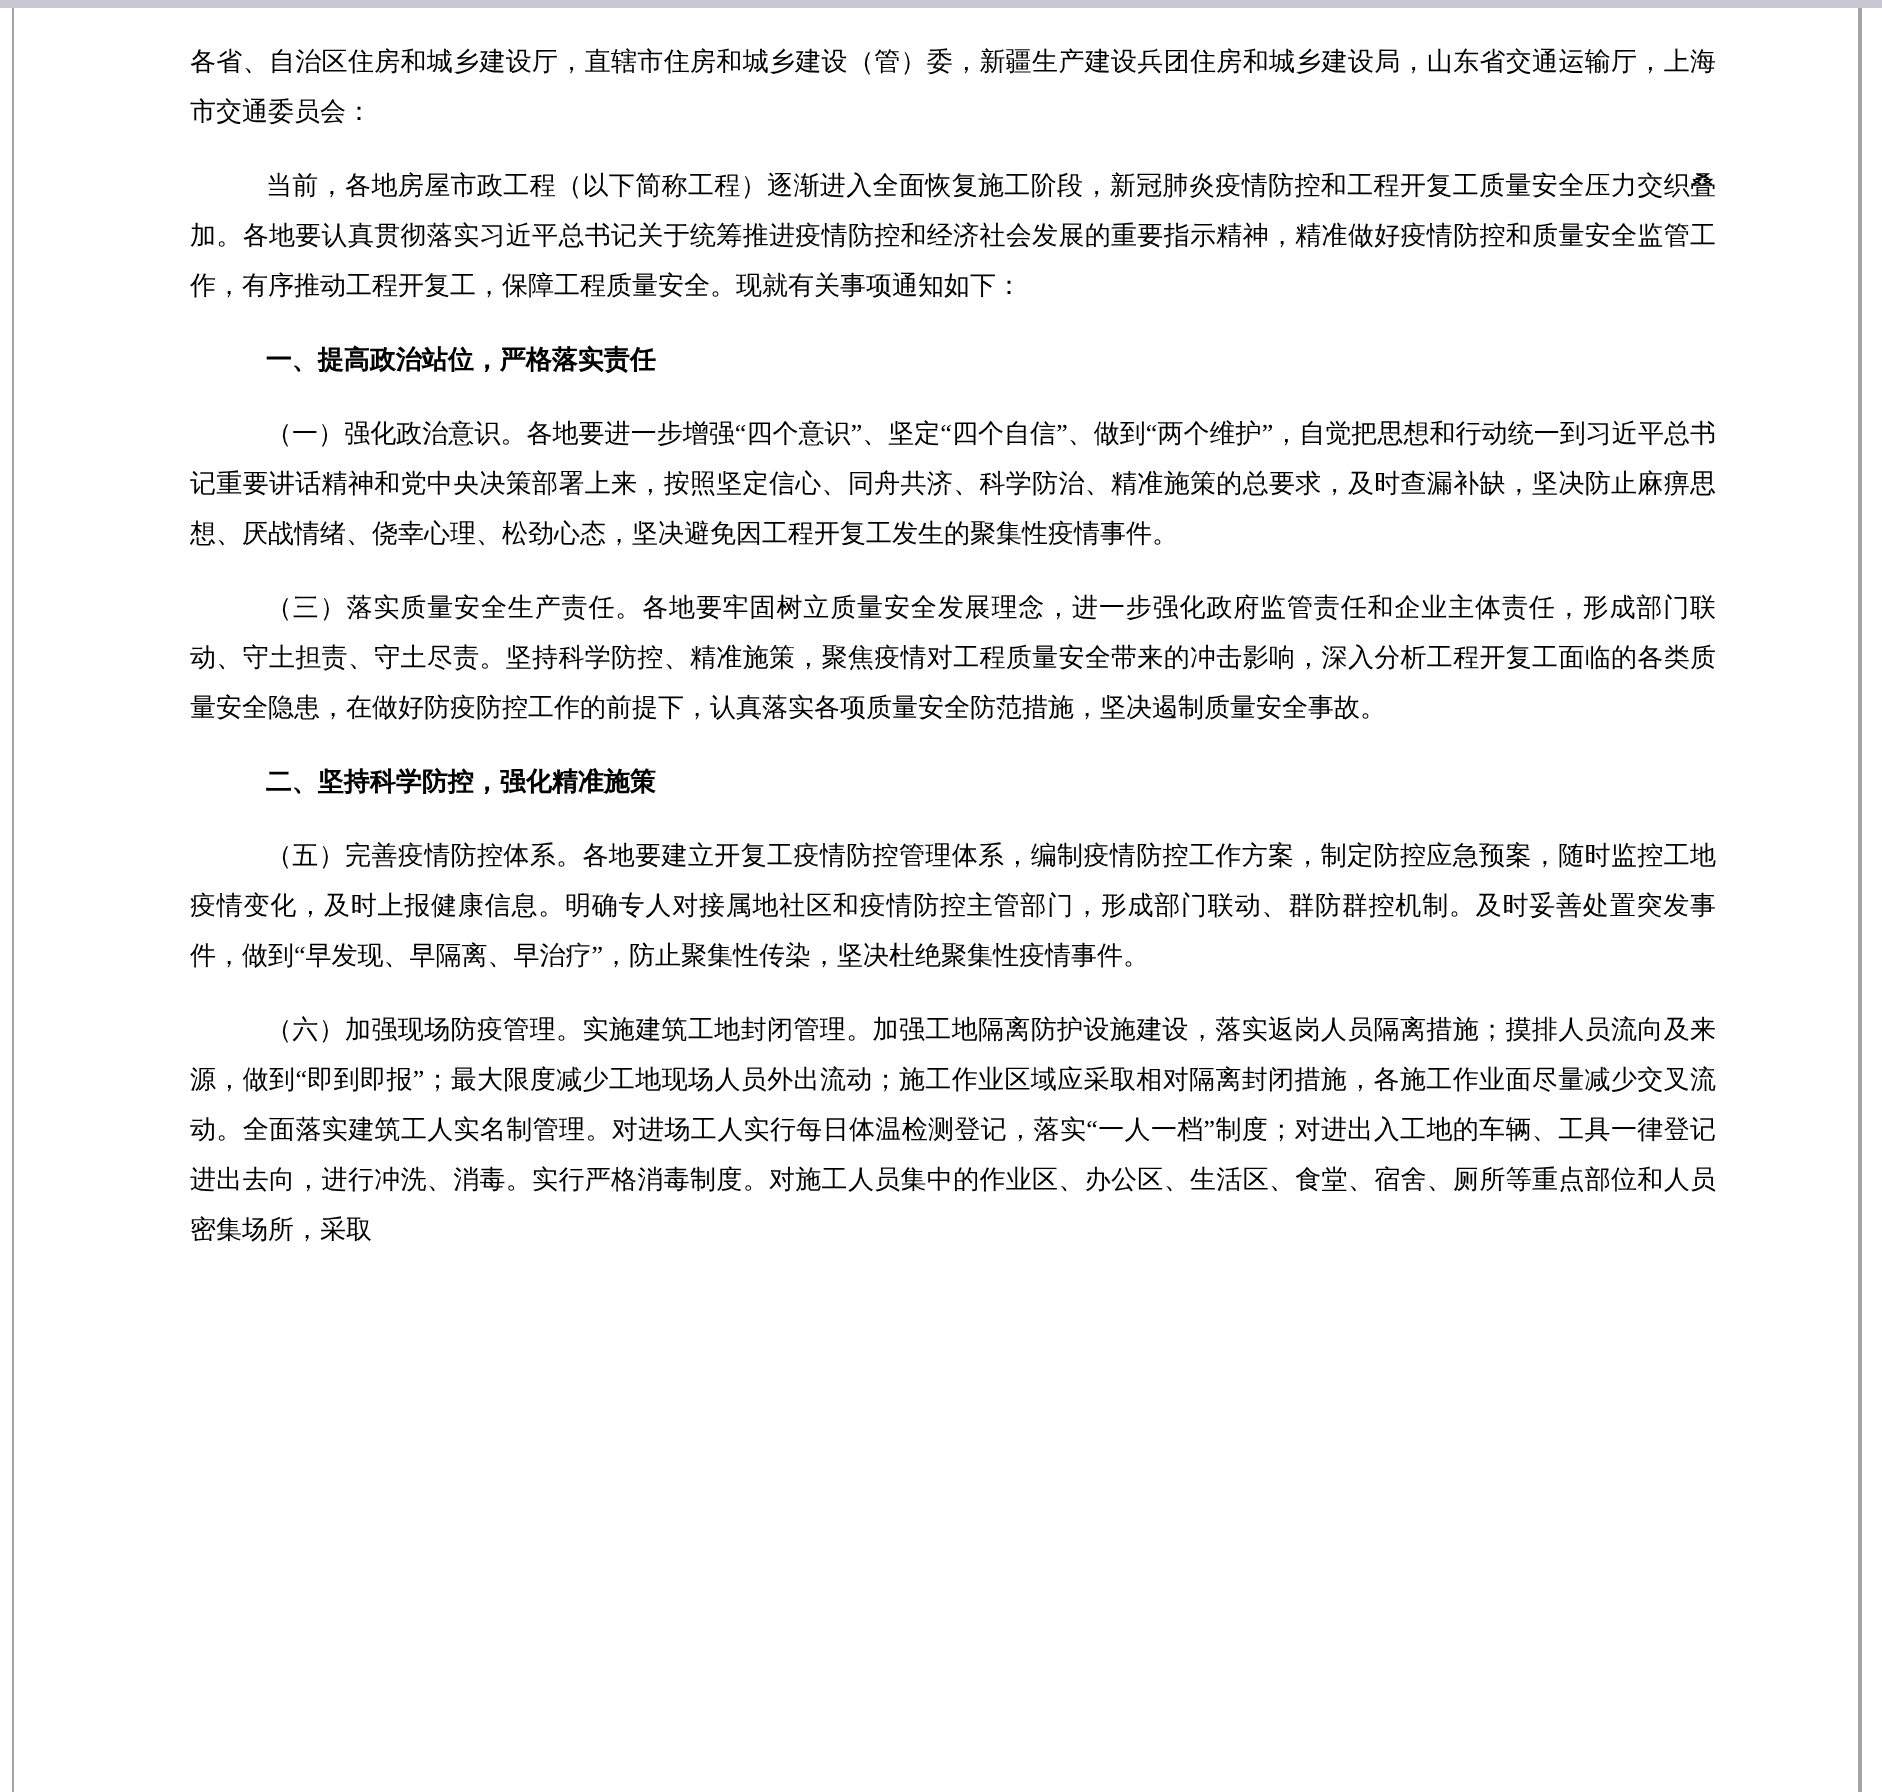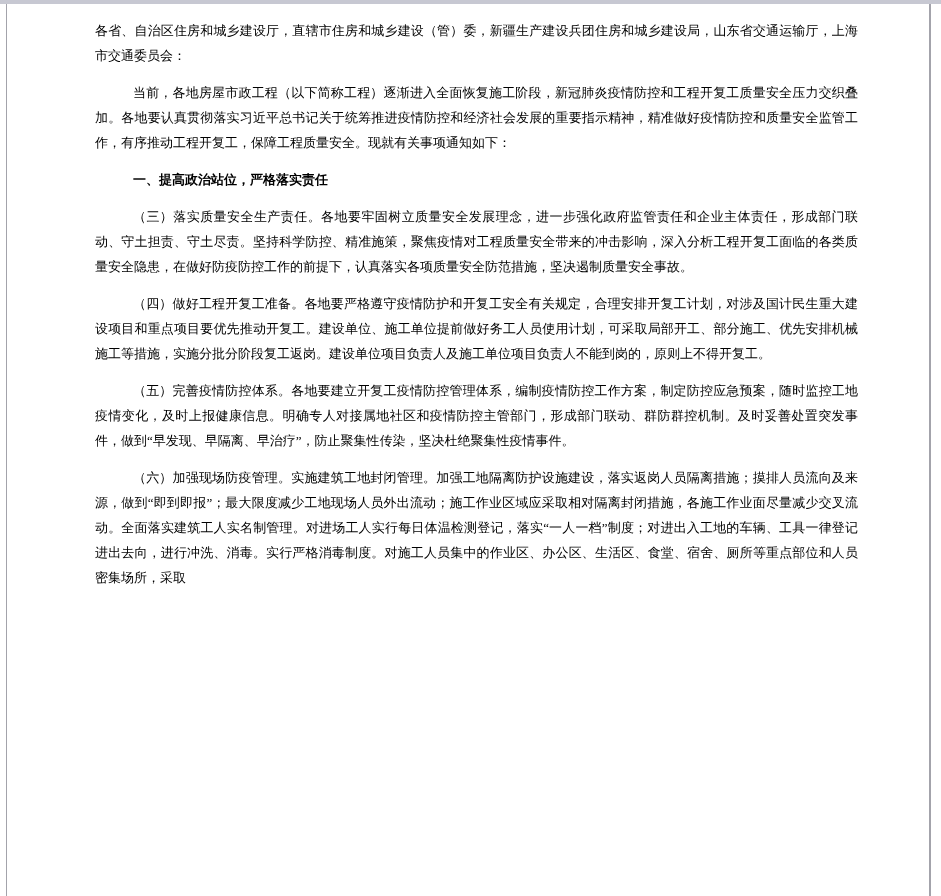--- a/index.html
+++ b/index.html
@@ -51,18 +51,19 @@
 
 <div class="top-strip" style="background: rgb(199, 200, 210);"></div>
 <div class="edge-line-left" style="background: rgb(163, 163, 171);"></div>
 <div class="edge-line-right" style="background: rgb(163, 163, 171);"></div>
 
 <div class="doc">
   <div id="doc-body">
       <p class="para address">各省、自治区住房和城乡建设厅，直辖市住房和城乡建设（管）委，新疆生产建设兵团住房和城乡建设局，山东省交通运输厅，上海市交通委员会：</p>
       <p class="para body">当前，各地房屋市政工程（以下简称工程）逐渐进入全面恢复施工阶段，新冠肺炎疫情防控和工程开复工质量安全压力交织叠加。各地要认真贯彻落实习近平总书记关于统筹推进疫情防控和经济社会发展的重要指示精神，精准做好疫情防控和质量安全监管工作，有序推动工程开复工，保障工程质量安全。现就有关事项通知如下：</p>
       <p class="para heading">一、提高政治站位，严格落实责任</p>
+      <p class="para body">（一）强化政治意识。各地要进一步增强“四个意识”、坚定“四个自信”、做到“两个维护”，自觉把思想和行动统一到习近平总书记重要讲话精神和党中央决策部署上来，按照坚定信心、同舟共济、科学防治、精准施策的总要求，及时查漏补缺，坚决防止麻痹思想、厌战情绪、侥幸心理、松劲心态，坚决避免因工程开复工发生的聚集性疫情事件。</p>
       <p class="para body">（三）落实质量安全生产责任。各地要牢固树立质量安全发展理念，进一步强化政府监管责任和企业主体责任，形成部门联动、守土担责、守土尽责。坚持科学防控、精准施策，聚焦疫情对工程质量安全带来的冲击影响，深入分析工程开复工面临的各类质量安全隐患，在做好防疫防控工作的前提下，认真落实各项质量安全防范措施，坚决遏制质量安全事故。</p>
-      <p class="para body">（四）做好工程开复工准备。各地要严格遵守疫情防护和开复工安全有关规定，合理安排开复工计划，对涉及国计民生重大建设项目和重点项目要优先推动开复工。建设单位、施工单位提前做好务工人员使用计划，可采取局部开工、部分施工、优先安排机械施工等措施，实施分批分阶段复工返岗。建设单位项目负责人及施工单位项目负责人不能到岗的，原则上不得开复工。</p>
+      <p class="para heading">二、坚持科学防控，强化精准施策</p>
       <p class="para body">（五）完善疫情防控体系。各地要建立开复工疫情防控管理体系，编制疫情防控工作方案，制定防控应急预案，随时监控工地疫情变化，及时上报健康信息。明确专人对接属地社区和疫情防控主管部门，形成部门联动、群防群控机制。及时妥善处置突发事件，做到“早发现、早隔离、早治疗”，防止聚集性传染，坚决杜绝聚集性疫情事件。</p>
       <p class="para body">（六）加强现场防疫管理。实施建筑工地封闭管理。加强工地隔离防护设施建设，落实返岗人员隔离措施；摸排人员流向及来源，做到“即到即报”；最大限度减少工地现场人员外出流动；施工作业区域应采取相对隔离封闭措施，各施工作业面尽量减少交叉流动。全面落实建筑工人实名制管理。对进场工人实行每日体温检测登记，落实“一人一档”制度；对进出入工地的车辆、工具一律登记进出去向，进行冲洗、消毒。实行严格消毒制度。对施工人员集中的作业区、办公区、生活区、食堂、宿舍、厕所等重点部位和人员密集场所，采取</p>
     </div>
 </div>
 
 </body></html>

